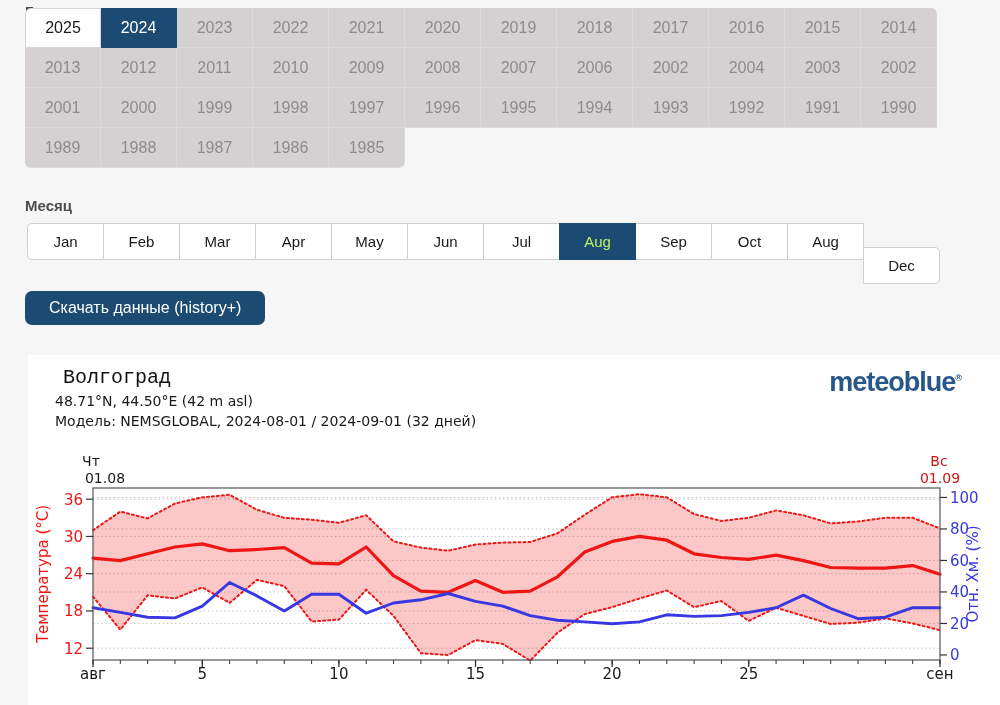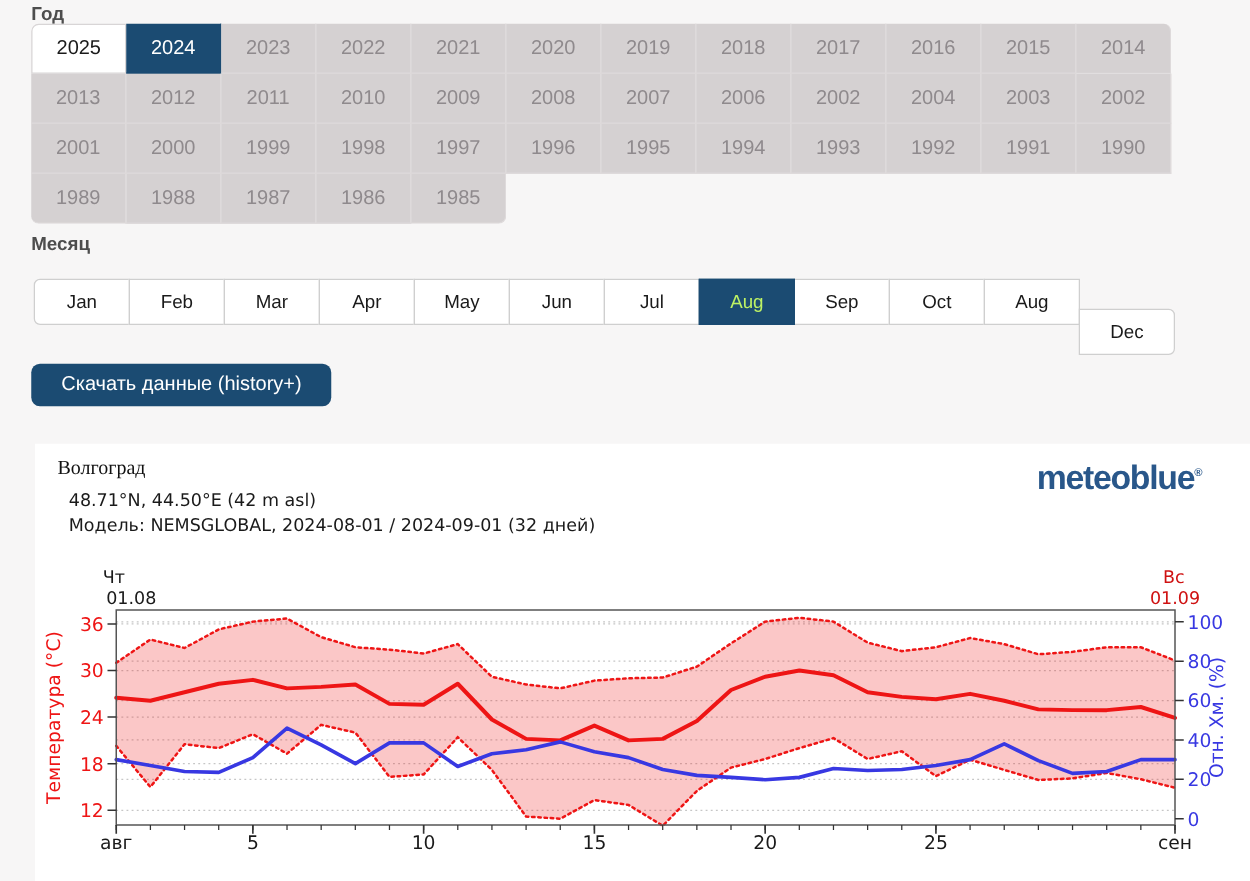--- a/index.html
+++ b/index.html
@@ -1,40 +1,40 @@
 <!DOCTYPE html>
 <html><head>
 <meta charset="utf-8">
 <style>
   html,body{margin:0;padding:0;background:#f7f6f6;width:1000px;height:705px;overflow:hidden;
     font-family:"Liberation Sans","DejaVu Sans",sans-serif;}
   .wrap{position:relative;width:1000px;height:705px;}
   .section-label{position:absolute;left:25px;font-size:15px;font-weight:700;color:#4d4d4d;}
   #year-label{top:3px;}
-  #month-label{top:187px;}
-  #year-grid{position:absolute;left:25px;top:19px;display:grid;grid-template-columns:repeat(12,76px);grid-auto-rows:40px;}
+  #month-label{top:197px;}
+  #year-grid{position:absolute;left:25px;top:8px;display:grid;grid-template-columns:repeat(12,76px);grid-auto-rows:40px;}
   .year-cell{box-sizing:border-box;display:flex;align-items:center;justify-content:center;
     background:#d5d1d2;color:#8f8a8d;font-size:16px;cursor:pointer;
     border-right:1px solid #dedadb;border-bottom:1px solid #dedadb;}
   .year-cell.r-tl{border-top-left-radius:6px;}
   .year-cell.r-tr{border-top-right-radius:6px;text-align:right;}
   .year-cell.r-bl{border-bottom-left-radius:6px;}
   .year-cell.r-br{border-bottom-right-radius:6px;}
   .year-cell.lite{background:#ffffff;color:#1a1a1a;border:1px solid #d8d5d6;}
   .year-cell.sel{background:#1b4b72;color:#ffffff;border-color:#1b4b72;}
   #month-row{position:absolute;left:25px;top:223px;display:flex;}
   .month-cell{box-sizing:border-box;width:77px;height:37px;margin-left:-1px;display:flex;align-items:center;justify-content:center;
     background:#ffffff;border:1px solid #cfcfcf;color:#1a1a1a;font-size:15px;cursor:pointer;}
   .month-cell:first-child{margin-left:2px;border-radius:5px 0 0 5px;}
   .month-cell:last-child{border-radius:0 5px 5px 0;margin-top:24px;}
   .month-cell.sel{background:#1b4b72;border-color:#1b4b72;color:#bef264;position:relative;z-index:2;}
   .download-btn{position:absolute;left:25px;top:291px;height:34px;padding:4px 24px;border:none;border-radius:7px;
     background:#1b4b72;color:#ffffff;font-size:16px;font-family:inherit;cursor:pointer;}
   .chart-panel{position:absolute;left:28px;top:355px;width:972px;height:350px;background:#ffffff;}
-  .chart-title{position:absolute;left:18px;top:11px;font-size:16px;color:#111;font-family:Liberation Serif, serif;}
+  .chart-title{position:absolute;left:35px;top:11px;font-size:20px;color:#111;font-family:Liberation Mono, monospace;}
   .chart-sub{position:absolute;left:27px;font-size:14px;color:#1a1a1a;font-family:"DejaVu Sans",sans-serif;}
   #sub-coords{top:38px;}
   #sub-model{top:58px;}
   .brand{position:absolute;right:38px;top:12px;font-size:27px;font-weight:700;color:#29578a;letter-spacing:-1px;
     font-family:"Liberation Sans",sans-serif;}
   .brand .reg{font-size:9px;vertical-align:super;letter-spacing:0;}
   #chart-svg{position:absolute;left:0;top:95px;}
 </style>
 </head>
 <body>

